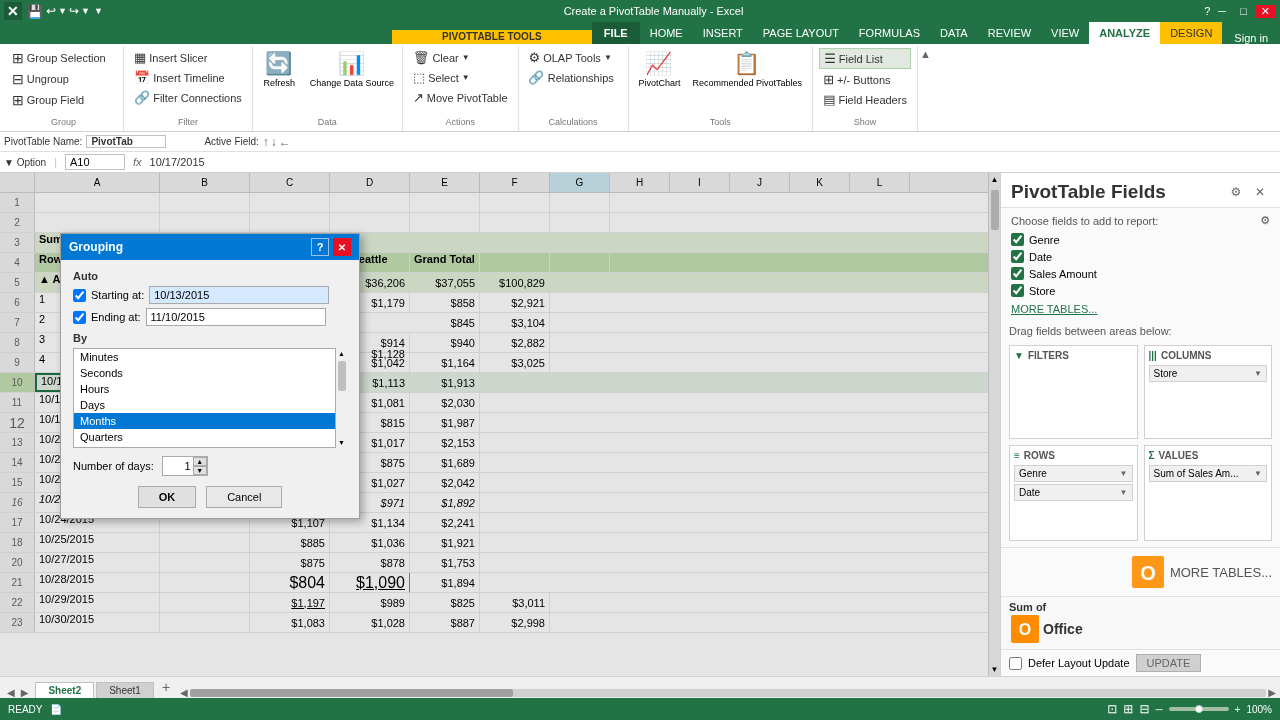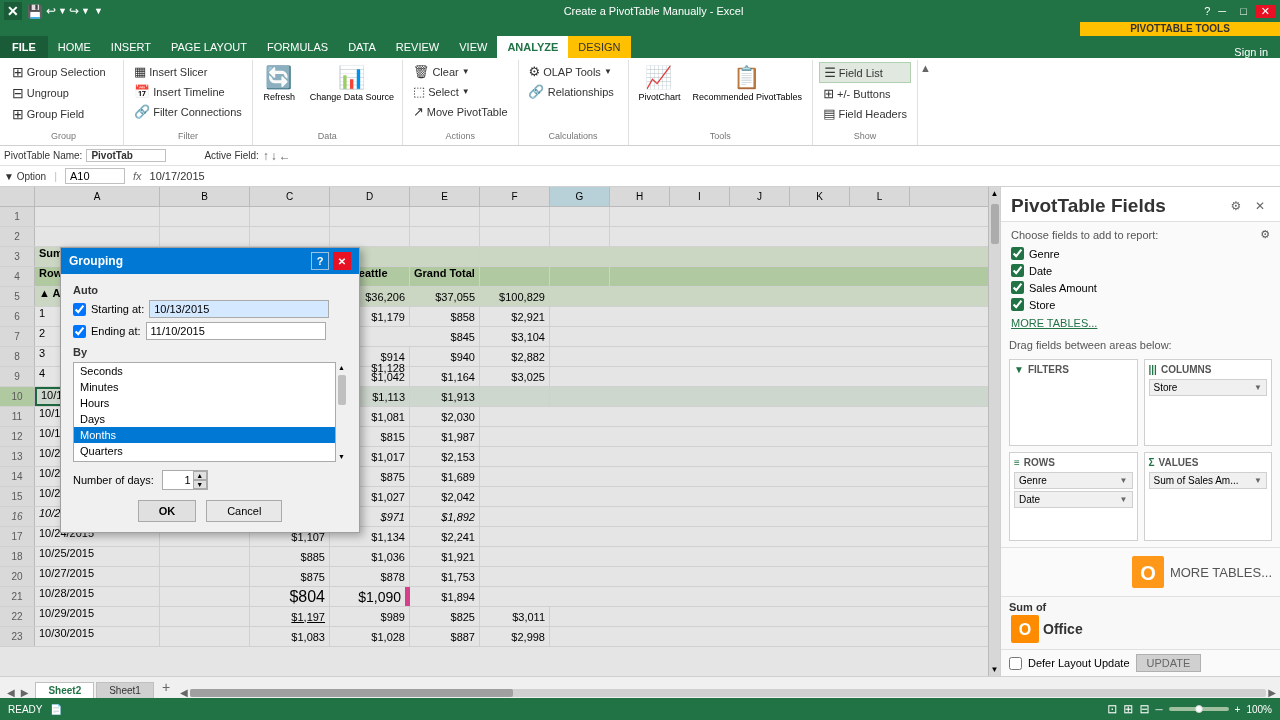--- a/index.html
+++ b/index.html
@@ -336,21 +336,21 @@
     </div>
     <div style="color:white; font-size:11px; flex:1; text-align:center;">Create a PivotTable Manually - Excel</div>
     <div style="display:flex; align-items:center; gap:2px;">
       <span style="color:white; font-size:11px; cursor:pointer;">?</span>
       <span style="color:white; font-size:11px; cursor:pointer; padding:0 6px;">─</span>
       <span style="color:white; font-size:11px; cursor:pointer; padding:0 6px;">□</span>
       <span style="color:white; font-size:11px; cursor:pointer; padding:0 6px; background:#e81123;">✕</span>
     </div>
   </div>
 
-  <div style="background:#217346; display:flex; flex-direction:column;">
+  <div style="background:#217346; display:flex; flex-direction:row;align-items:flex-end;">
     <div style="background:#ffc000; text-align:center; font-size:10px; font-weight:bold; color:#333; height:14px; line-height:14px; width:200px; margin-left:auto;">
       <span>PIVOTTABLE TOOLS</span>
     </div>
     <div style="display:flex; align-items:flex-end;">
       <div style="background:#1a5c38; color:white; padding:2px 12px; font-size:11px; height:22px; display:flex; align-items:center; font-weight:bold;">FILE</div>
       <div style="color:white; padding:2px 10px; font-size:11px; height:22px; display:flex; align-items:center; cursor:pointer;">HOME</div>
       <div style="color:white; padding:2px 10px; font-size:11px; height:22px; display:flex; align-items:center; cursor:pointer;">INSERT</div>
       <div style="color:white; padding:2px 10px; font-size:11px; height:22px; display:flex; align-items:center; cursor:pointer;">PAGE LAYOUT</div>
       <div style="color:white; padding:2px 10px; font-size:11px; height:22px; display:flex; align-items:center; cursor:pointer;">FORMULAS</div>
       <div style="color:white; padding:2px 10px; font-size:11px; height:22px; display:flex; align-items:center; cursor:pointer;">DATA</div>
@@ -653,21 +653,21 @@
         <div style="display:flex; border-bottom:1px solid #e8e8e8; height:20px;">
           <div style="width:35px; min-width:35px; border-right:1px solid #d0d0d0; display:flex; align-items:center; justify-content:center; font-size:10px; color:#666; background:#f2f2f2;">11</div>
           <div style="width:125px; border-right:1px solid #e8e8e8; padding:0 4px; font-size:11px;">10/18/2015</div>
           <div style="width:90px; border-right:1px solid #e8e8e8;"></div>
           <div style="width:80px; border-right:1px solid #e8e8e8; padding:0 4px; font-size:11px; display:flex; align-items:center; justify-content:flex-end;">$949</div>
           <div style="width:80px; border-right:1px solid #e8e8e8; padding:0 4px; font-size:11px; display:flex; align-items:center; justify-content:flex-end;">$1,081</div>
           <div style="width:70px; border-right:1px solid #e8e8e8; padding:0 4px; font-size:11px; display:flex; align-items:center; justify-content:flex-end;">$2,030</div>
           <div style="flex:1;"></div>
         </div>
         <div style="display:flex; border-bottom:1px solid #e8e8e8; height:20px;">
-          <div style="width:35px; min-width:35px; border-right:1px solid #d0d0d0; display:flex; align-items:center; justify-content:center; font-size:10px; color:#666; background:#f2f2f2;">12</div>
+          <div style="width:35px; min-width:35px; border-right:1px solid #d0d0d0; display:flex; align-items:center; justify-content:center; font-size:14px; color:#666; background:#f2f2f2;">12</div>
           <div style="width:125px; border-right:1px solid #e8e8e8; padding:0 4px; font-size:11px;">10/19/2015</div>
           <div style="width:90px; border-right:1px solid #e8e8e8;"></div>
           <div style="width:80px; border-right:1px solid #e8e8e8; padding:0 4px; font-size:11px; display:flex; align-items:center; justify-content:flex-end;">$1,172</div>
           <div style="width:80px; border-right:1px solid #e8e8e8; padding:0 4px; font-size:11px; display:flex; align-items:center; justify-content:flex-end;">$815</div>
           <div style="width:70px; border-right:1px solid #e8e8e8; padding:0 4px; font-size:11px; display:flex; align-items:center; justify-content:flex-end;">$1,987</div>
           <div style="flex:1;"></div>
         </div>
         <div style="display:flex; border-bottom:1px solid #e8e8e8; height:20px;">
           <div style="width:35px; min-width:35px; border-right:1px solid #d0d0d0; display:flex; align-items:center; justify-content:center; font-size:10px; color:#666; background:#f2f2f2;">13</div>
           <div style="width:125px; border-right:1px solid #e8e8e8; padding:0 4px; font-size:11px;">10/20/2015</div>
@@ -729,21 +729,21 @@
           <div style="width:80px; border-right:1px solid #e8e8e8; padding:0 4px; font-size:11px; display:flex; align-items:center; justify-content:flex-end;">$875</div>
           <div style="width:80px; border-right:1px solid #e8e8e8; padding:0 4px; font-size:11px; display:flex; align-items:center; justify-content:flex-end;">$878</div>
           <div style="width:70px; border-right:1px solid #e8e8e8; padding:0 4px; font-size:11px; display:flex; align-items:center; justify-content:flex-end;">$1,753</div>
           <div style="flex:1;"></div>
         </div>
         <div style="display:flex; border-bottom:1px solid #e8e8e8; height:20px;">
           <div style="width:35px; min-width:35px; border-right:1px solid #d0d0d0; display:flex; align-items:center; justify-content:center; font-size:10px; color:#666; background:#f2f2f2;">21</div>
           <div style="width:125px; border-right:1px solid #e8e8e8; padding:0 4px; font-size:11px;">10/28/2015</div>
           <div style="width:90px; border-right:1px solid #e8e8e8;"></div>
           <div style="width:80px; border-right:1px solid #e8e8e8; padding:0 4px; font-size:16px; display:flex; align-items:center; justify-content:flex-end;">$804</div>
-          <div style="width:80px; border-right:5px solid #ec4899; padding:0 4px; font-size:14px; display:flex; align-items:center; justify-content:flex-end;">$1,090</div>
+          <div style="width:80px; border-right:1px solid #ec4899; padding:0 4px; font-size:16px; display:flex; align-items:center; justify-content:flex-end;text-decoration:underline;">$1,090</div>
           <div style="width:70px; border-right:1px solid #e8e8e8; padding:0 4px; font-size:11px; display:flex; align-items:center; justify-content:flex-end;">$1,894</div>
           <div style="flex:1;"></div>
         </div>
         <div style="display:flex; border-bottom:1px solid #e8e8e8; height:20px;">
           <div style="width:35px; min-width:35px; border-right:1px solid #d0d0d0; display:flex; align-items:center; justify-content:center; font-size:10px; color:#666; background:#f2f2f2;">22</div>
           <div style="width:125px; border-right:1px solid #e8e8e8; padding:0 4px; font-size:11px;">10/29/2015</div>
           <div style="width:90px; border-right:1px solid #e8e8e8;"></div>
           <div style="width:80px; border-right:1px solid #e8e8e8; padding:0 4px; font-size:11px; display:flex; align-items:center; justify-content:flex-end;text-decoration:underline;">$1,197</div>
           <div style="width:80px; border-right:1px solid #e8e8e8; padding:0 4px; font-size:11px; display:flex; align-items:center; justify-content:flex-end;">$989</div>
           <div style="width:70px; border-right:1px solid #e8e8e8; padding:0 4px; font-size:11px; display:flex; align-items:center; justify-content:flex-end;">$825</div>
@@ -787,22 +787,22 @@
             </div>
             <div class="modal-checkbox-row">
               <input type="checkbox" checked="" style="margin: 0px;">
               <span>Ending at:</span>
               <input type="text" class="modal-input" value="11/10/2015" style="">
             </div>
 
             <div class="by-label">By</div>
             <div style="position:relative;">
               <div class="modal-listbox">
+                <div class="modal-listbox-item">Minutes</div>
                 <div class="modal-listbox-item">Seconds</div>
-                <div class="modal-listbox-item">Minutes</div>
                 <div class="modal-listbox-item">Hours</div>
                 <div class="modal-listbox-item">Days</div>
                 <div class="modal-listbox-item selected">Months</div>
                 <div class="modal-listbox-item">Quarters</div>
                 <div class="modal-listbox-item">Years</div>
               </div>
 
               <div style="position:absolute; right:0; top:0; bottom:0; width:12px; background:#f0f0f0; border-left:1px solid #aaa; display:flex; flex-direction:column; align-items:center;">
                 <div style="font-size:7px; cursor:pointer; padding:2px;">▲</div>
                 <div style="background:#c0c0c0; width:8px; height:30px; border-radius:2px; margin-top:2px;"></div>

